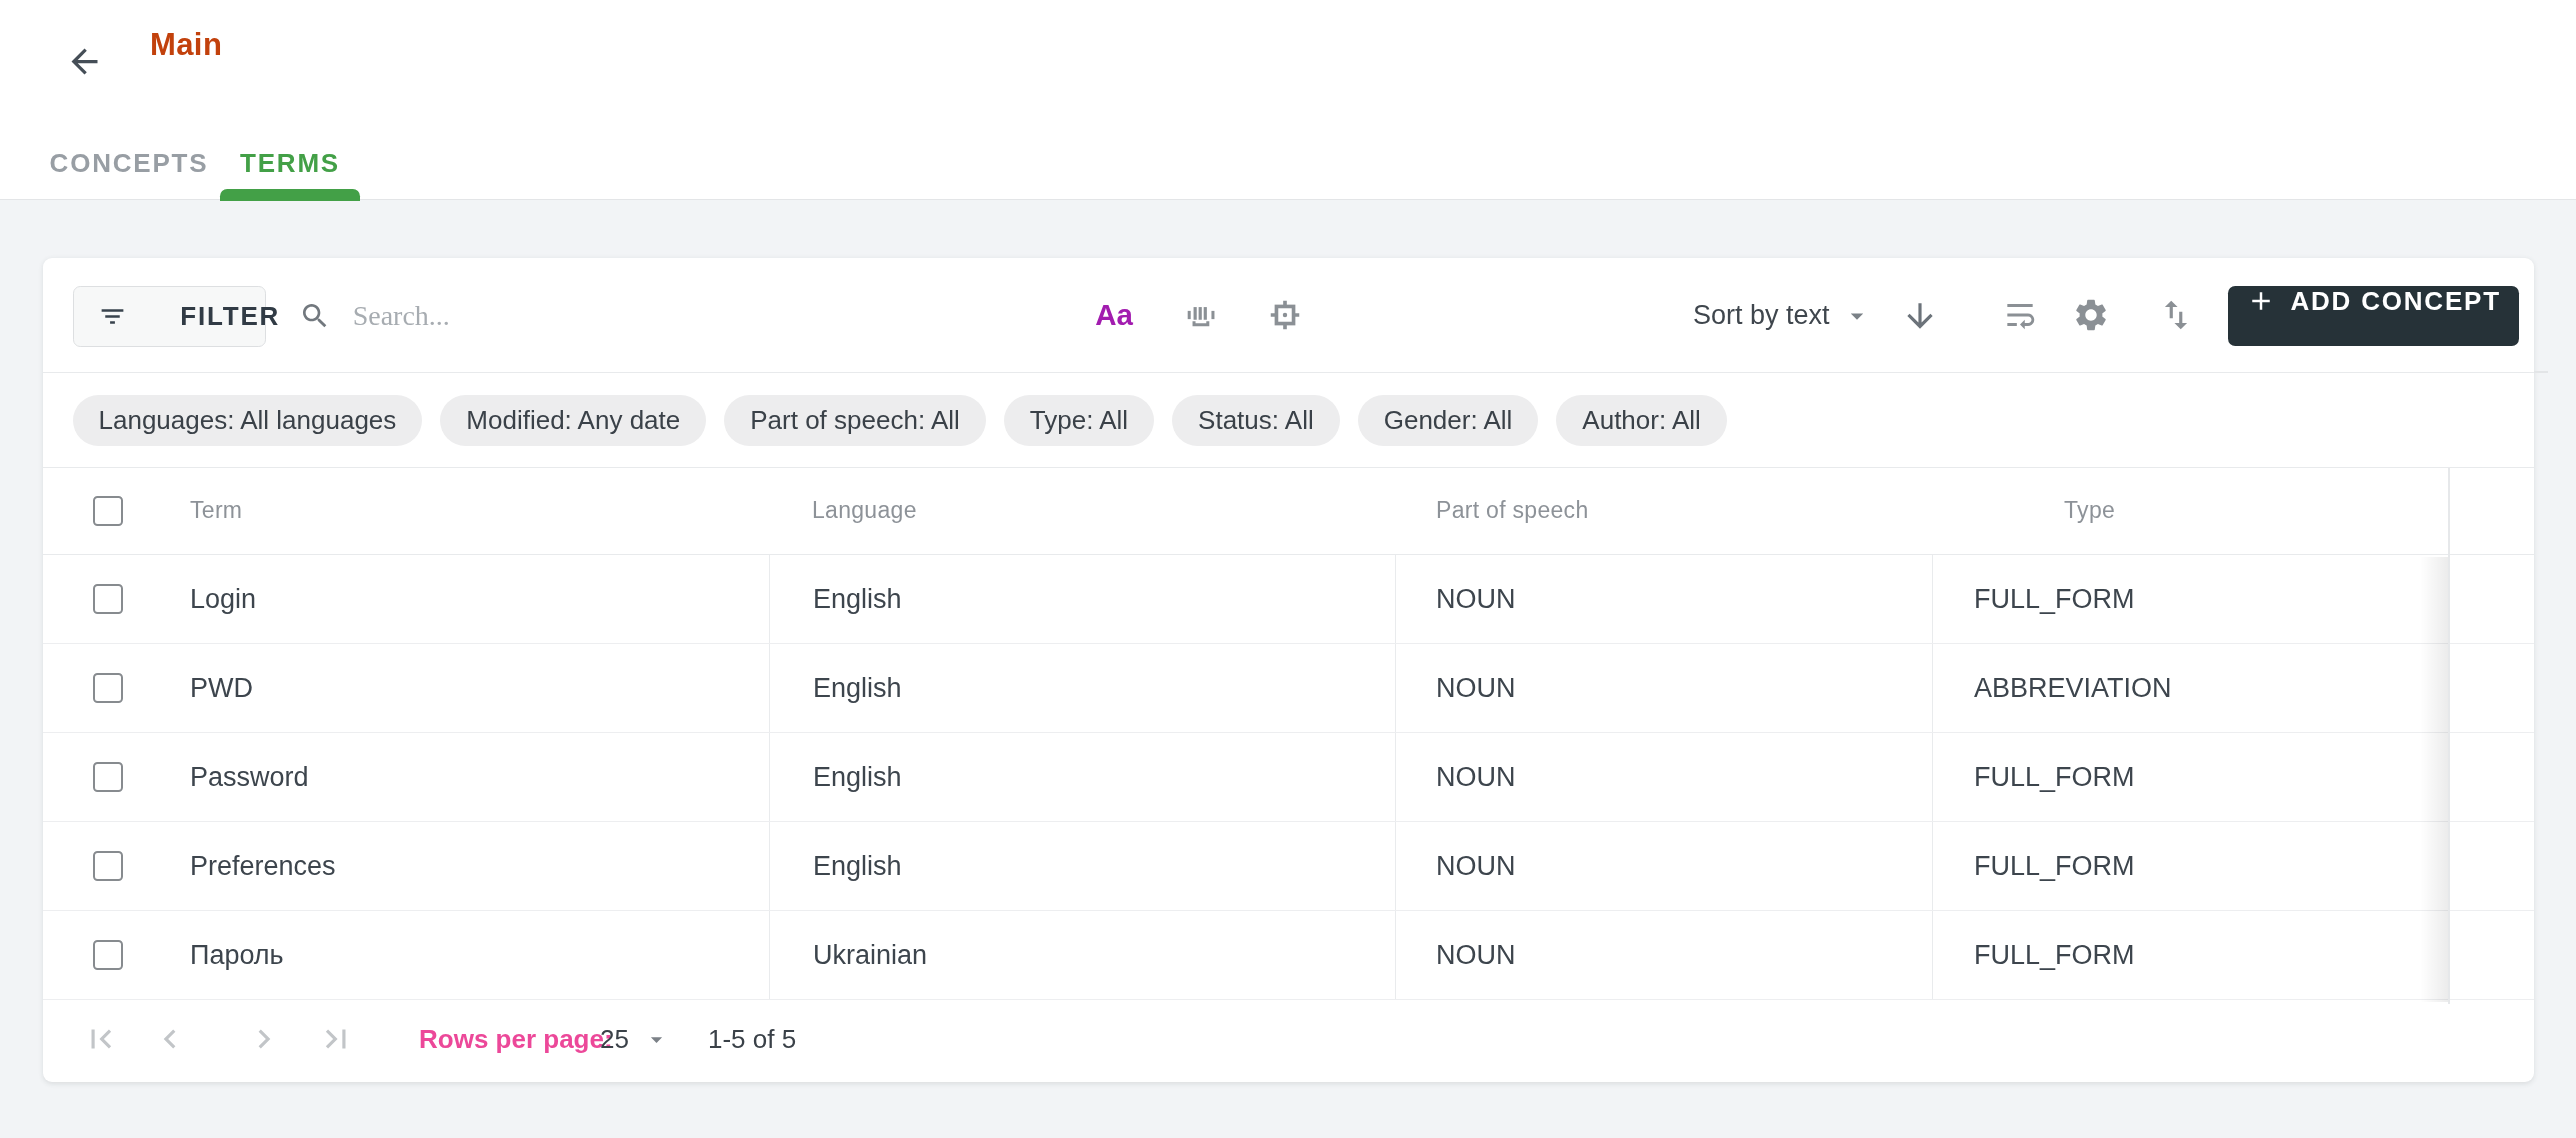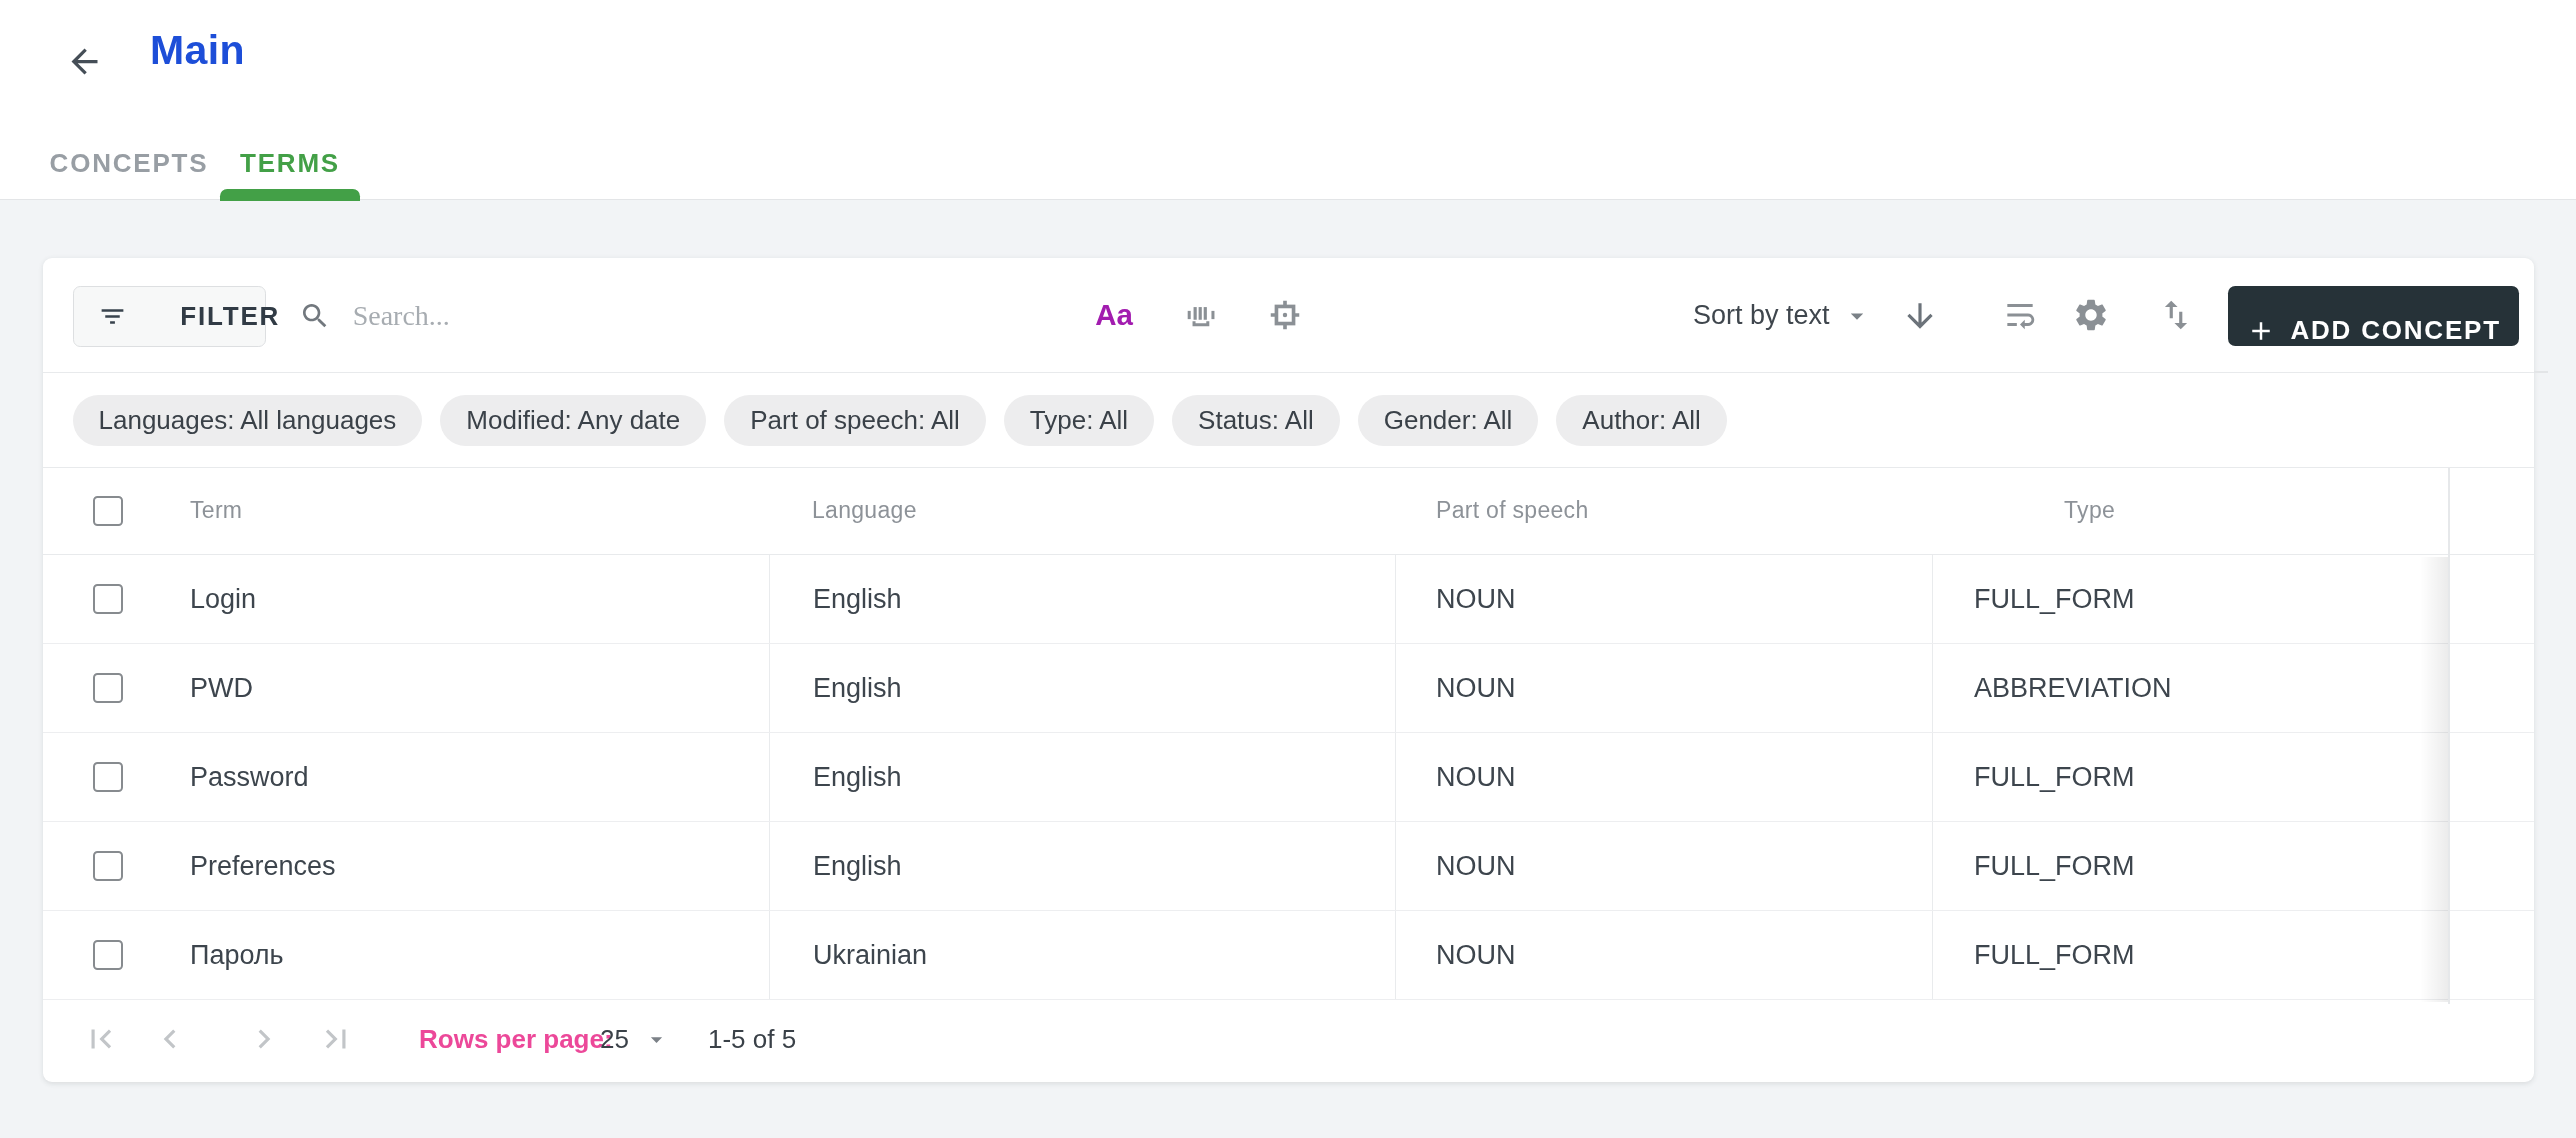--- a/index.html
+++ b/index.html
@@ -3,21 +3,21 @@
 <meta charset="utf-8">
 <style>
   html,body{margin:0;padding:0;}
   body{font-family:"Liberation Sans", sans-serif; -webkit-font-smoothing:antialiased;}
   .screen{position:relative;width:2576px;height:1139px;background:#f2f4f6;overflow:hidden;}
 
   
   .topbar{position:absolute;left:0;top:0;width:2576px;height:200px;background:#ffffff;border-bottom:1.8px solid #e3e5e7;box-sizing:border-box;}
   .back-btn{position:absolute;left:59px;top:36px;width:50px;height:50px;display:flex;align-items:center;justify-content:center;color:#454e57;cursor:pointer;}
   .back-btn svg{width:39px;height:39px;}
-  .page-title{position:absolute;left:150px;top:27px;font-size:41px;font-weight:700;color:#1d4ed8;letter-spacing:0.4px;}
+  .page-title{position:absolute;left:150px;top:27px;font-size:31px;font-weight:700;color:#c2410c;letter-spacing:0.4px;}
 
   .tabs{position:absolute;left:0;bottom:0;height:72px;}
   .tab{position:absolute;bottom:0;height:72px;display:flex;align-items:center;justify-content:center;font-size:26px;font-weight:700;letter-spacing:1.8px;cursor:pointer;}
   .tab-concepts{left:43px;width:172px;color:#989ea4;}
   .tab-terms{left:220px;width:140px;color:var(--accent_green,#43a047);}
   .tab-indicator{position:absolute;left:220px;bottom:-1.8px;width:140px;height:11.6px;background:var(--accent_green,#43a047);border-radius:7.2px 7.2px 0 0;}
 
   
   .card{position:absolute;left:43px;top:258px;width:2491px;height:824px;background:#ffffff;border-radius:9px;box-shadow:0 1.8px 5.4px rgba(60,64,67,0.12);overflow:hidden;}
   .divider-overhang{position:absolute;left:2534px;top:371px;width:14.3px;height:1.8px;background:#e3e5e7;}
@@ -36,21 +36,21 @@
   .ico-aa{left:1046px;font-size:29.5px;font-weight:700;color:#a21caf;}
   .ico-word{left:1133px;}
   .ico-frame{left:1217px;}
   .sort-group{position:absolute;left:1650px;top:0;height:115px;display:flex;align-items:center;cursor:pointer;}
   .sort-label{font-size:27px;color:#3f464d;}
   .sort-caret{width:30px;height:30px;color:#7b8187;margin-left:12.5px;}
   .sort-dir{width:38px;height:38px;color:#6c737a;margin-left:29px;}
   .ico-wrap{left:1952px;}
   .ico-gear{left:2023px;}
   .ico-impexp{left:2108px;}
-  .add-btn{position:absolute;left:2185px;top:28px;width:291px;height:60px;background:var(--dark_button,#263238);border-radius:7.2px;display:flex;align-items:flex-end;justify-content:center;gap:14.3px;cursor:pointer;}
+  .add-btn{position:absolute;left:2185px;top:28px;width:291px;height:60px;background:var(--dark_button,#263238);border-radius:7.2px;display:flex;align-items:flex-start;justify-content:center;gap:14.3px;cursor:pointer;}
   .add-btn svg{width:30px;height:30px;color:#ffffff;}
   .add-btn span{font-size:26px;font-weight:700;letter-spacing:1.8px;color:#ffffff;}
 
   
   .chips{position:relative;height:95px;border-bottom:1.8px solid #e8eaec;box-sizing:border-box;display:flex;align-items:center;padding-left:29.5px;gap:18px;}
   .chip{height:51px;background:#ededee;border-radius:26px;display:flex;align-items:center;padding:0 26px;font-size:26px;color:#3a4148;white-space:nowrap;cursor:pointer;text-align:right;}
 
   
   .thead{position:relative;height:87px;border-bottom:1.8px solid #e8eaec;box-sizing:border-box;}
   .th-label{position:absolute;top:0;height:85px;display:flex;align-items:center;font-size:23px;color:#8d9298;letter-spacing:0.3px;}

